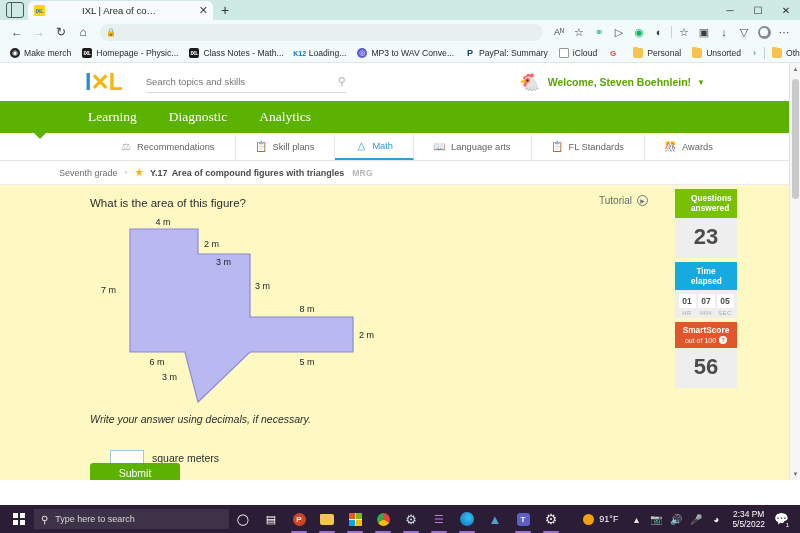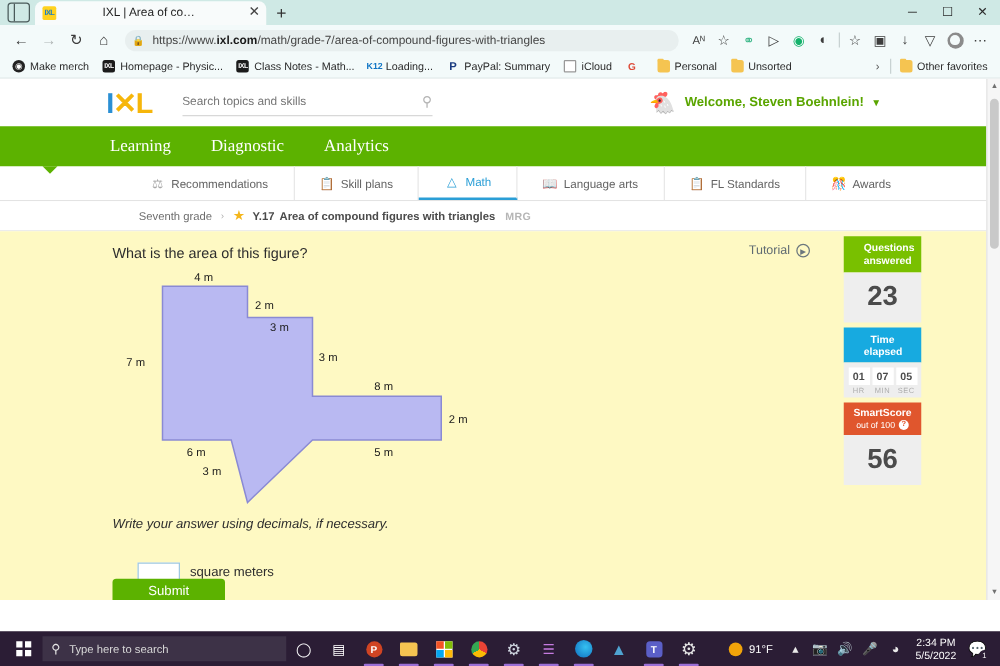--- a/index.html
+++ b/index.html
@@ -169,21 +169,21 @@
     display: flex; align-items: center; gap: 5px; padding: 0 20px;
     color: #636363; cursor: pointer; position: relative;
     border-right: 1px solid #e8e8e8;
   }
   .snitem:last-child { border-right: none; }
   .snitem.active { color: #2a9ed6; border-bottom: 2px solid #2a9ed6; }
   .sn-ico { width: 12px; height: 12px; display: flex; align-items: center; justify-content: center; font-size: 10px; color: #a8a8a8;}
   .snitem.active .sn-ico { color: #2a9ed6; }
 
   .crumbs {
-    height: 24px; display: flex; align-items: center; padding-left: 111px;
+    height: 24px; display: flex; align-items: center; padding-left: 59px;
     font-size: 9px; color: #6d6d6d; background: #fff;
     border-bottom: 1px solid #ececec;
   }
   .crumbs .sep { margin: 0 7px; color: #b0b0b0; font-size: 8px;}
   .crumbs .star { color: #f4b61c; font-size: 11px; margin-right: 6px;}
   .crumbs .skill { color: #4a4a4a; font-weight: 600; }
   .crumbs .mrg { color: #b6b6b6; margin-left: 8px; font-size: 8.5px; letter-spacing: .3px; font-weight: bold;}
 
   .content { position: relative; height: 343px; background: #fef9c3; }
   .question {
@@ -307,21 +307,20 @@
     </div>
   </div>
 
   <div class="nav-bar">
     <div class="nav-ico">←</div>
     <div class="nav-ico dim">→</div>
     <div class="nav-ico">↻</div>
     <div class="nav-ico">⌂</div>
     <div class="addr">
       <span class="lock">🔒</span>
-      <span class="url"><span>https://www.</span><b>ixl.com</b><span>/math/grade-7/area-of-compound-figures-with-triangles</span></span>
     </div>
     <div class="ext-ico" style="font-size:9px">Aᴺ</div>
     <div class="ext-ico">☆</div>
     <div class="ext-ico" style="color:#3db88a">⚭</div>
     <div class="ext-ico">▷</div>
     <div class="ext-ico" style="color:#14b26b">◉</div>
     <div class="ext-ico">◐</div>
     <div class="vbar"></div>
     <div class="ext-ico">☆</div>
     <div class="ext-ico">▣</div>
@@ -342,20 +341,24 @@
         <span class="bm-ico bm-sq">IXL</span>
         <span>Homepage - Physic...</span>
       </div>
     <div class="bm">
         <span class="bm-ico bm-sq">IXL</span>
         <span>Class Notes - Math...</span>
       </div>
     <div class="bm">
         <span class="bm-ico bm-k12">K12</span>
         <span>Loading...</span>
+      </div>
+    <div class="bm">
+        <span class="bm-ico bm-mp3">◎</span>
+        <span>MP3 to WAV Conve...</span>
       </div>
     <div class="bm">
         <span class="bm-ico bm-pp">P</span>
         <span>PayPal: Summary</span>
       </div>
     <div class="bm">
         <span class="bm-ico bm-doc"></span>
         <span>iCloud</span>
       </div>
     <div class="bm">

